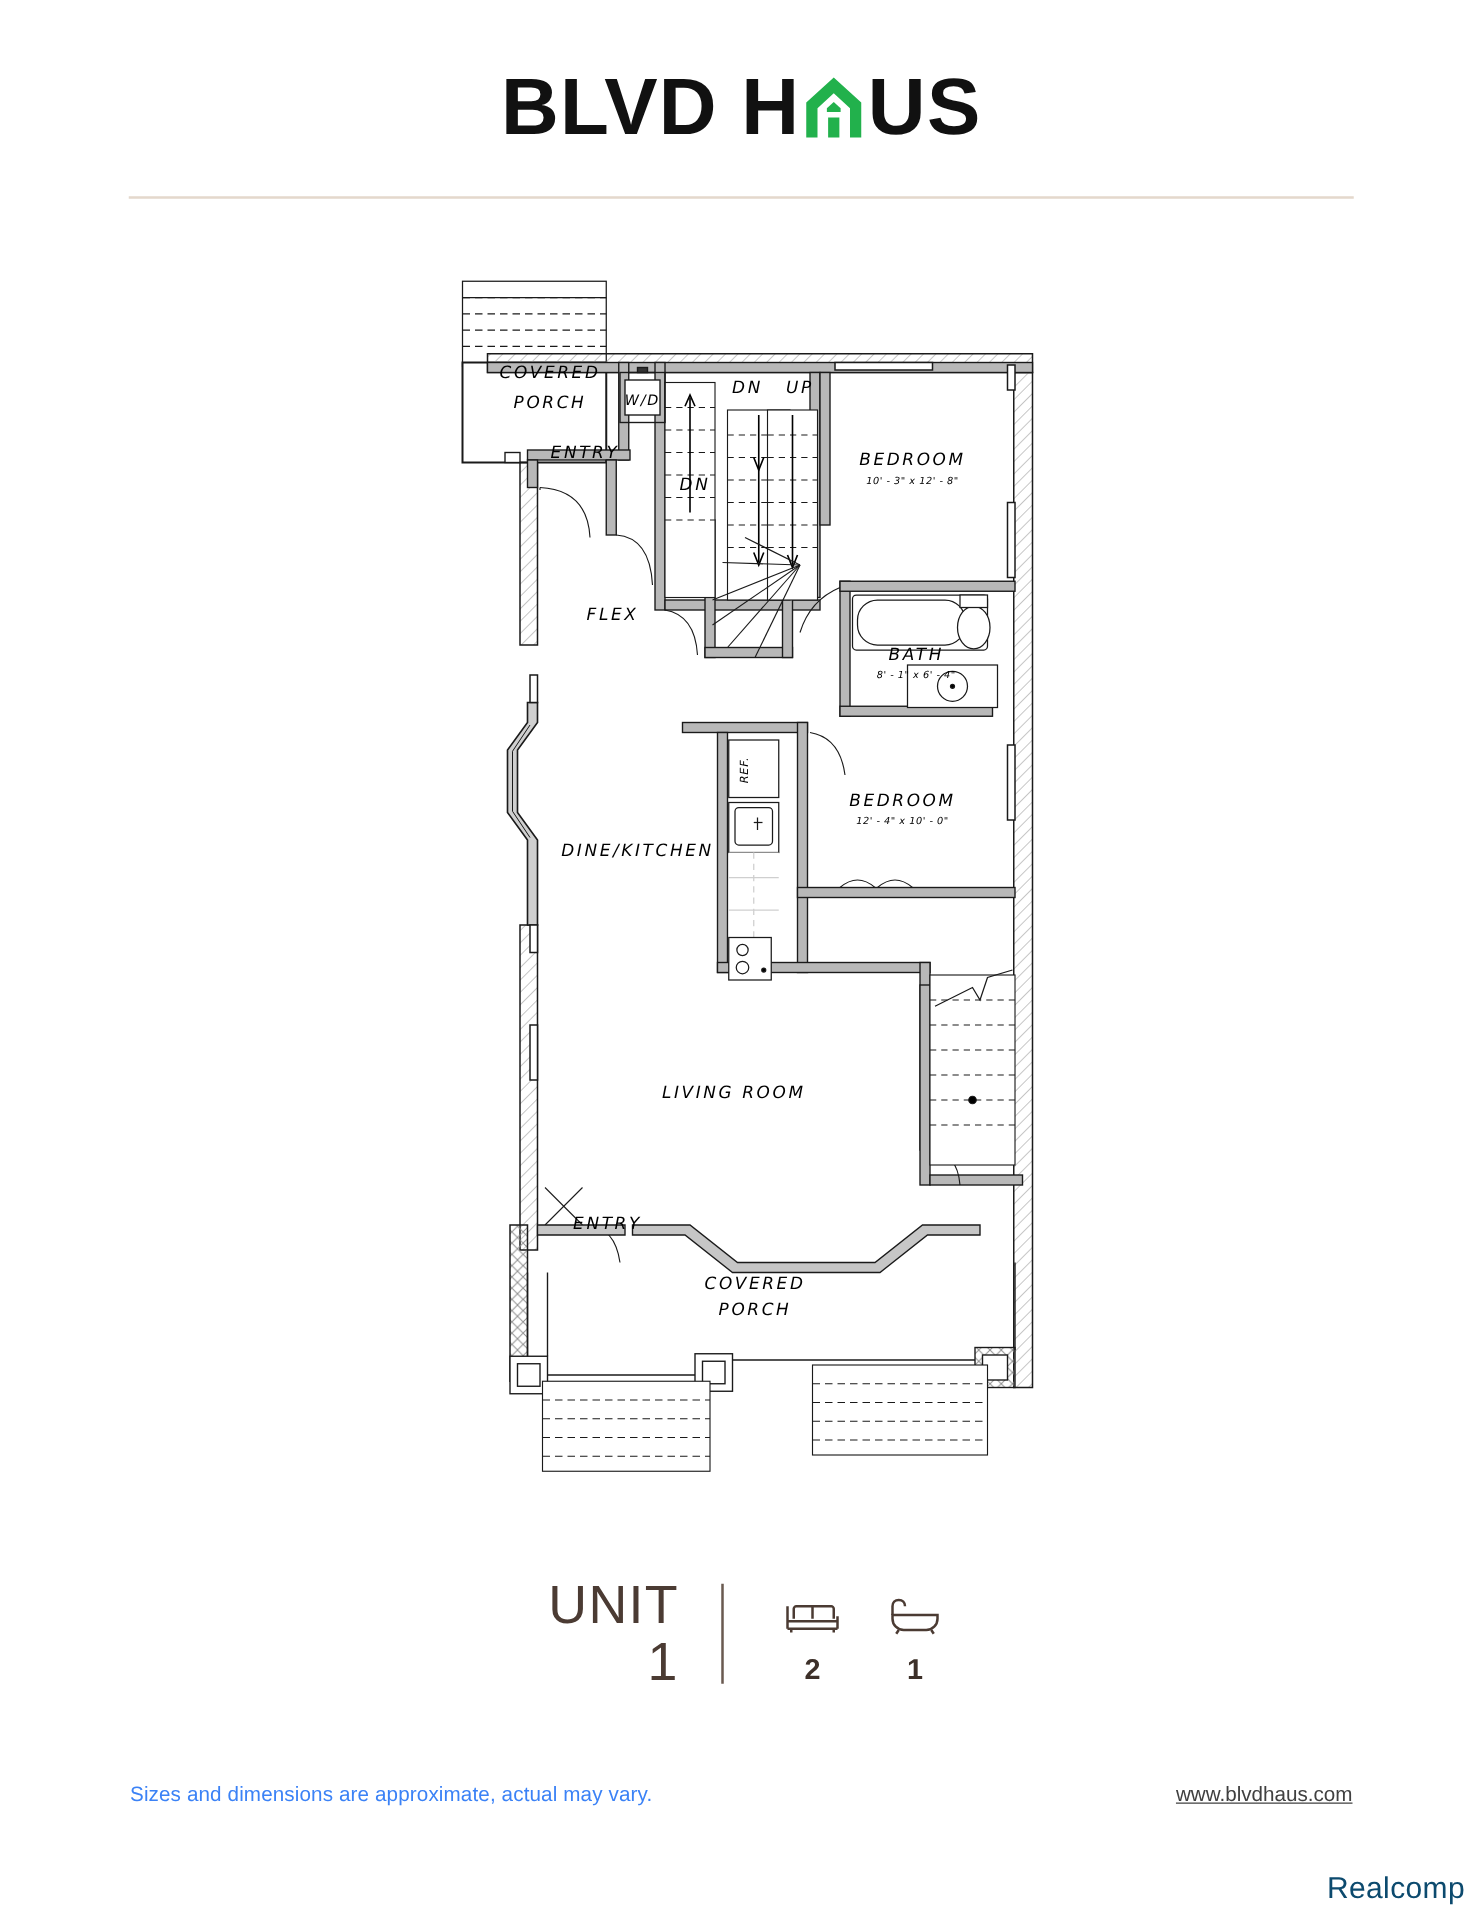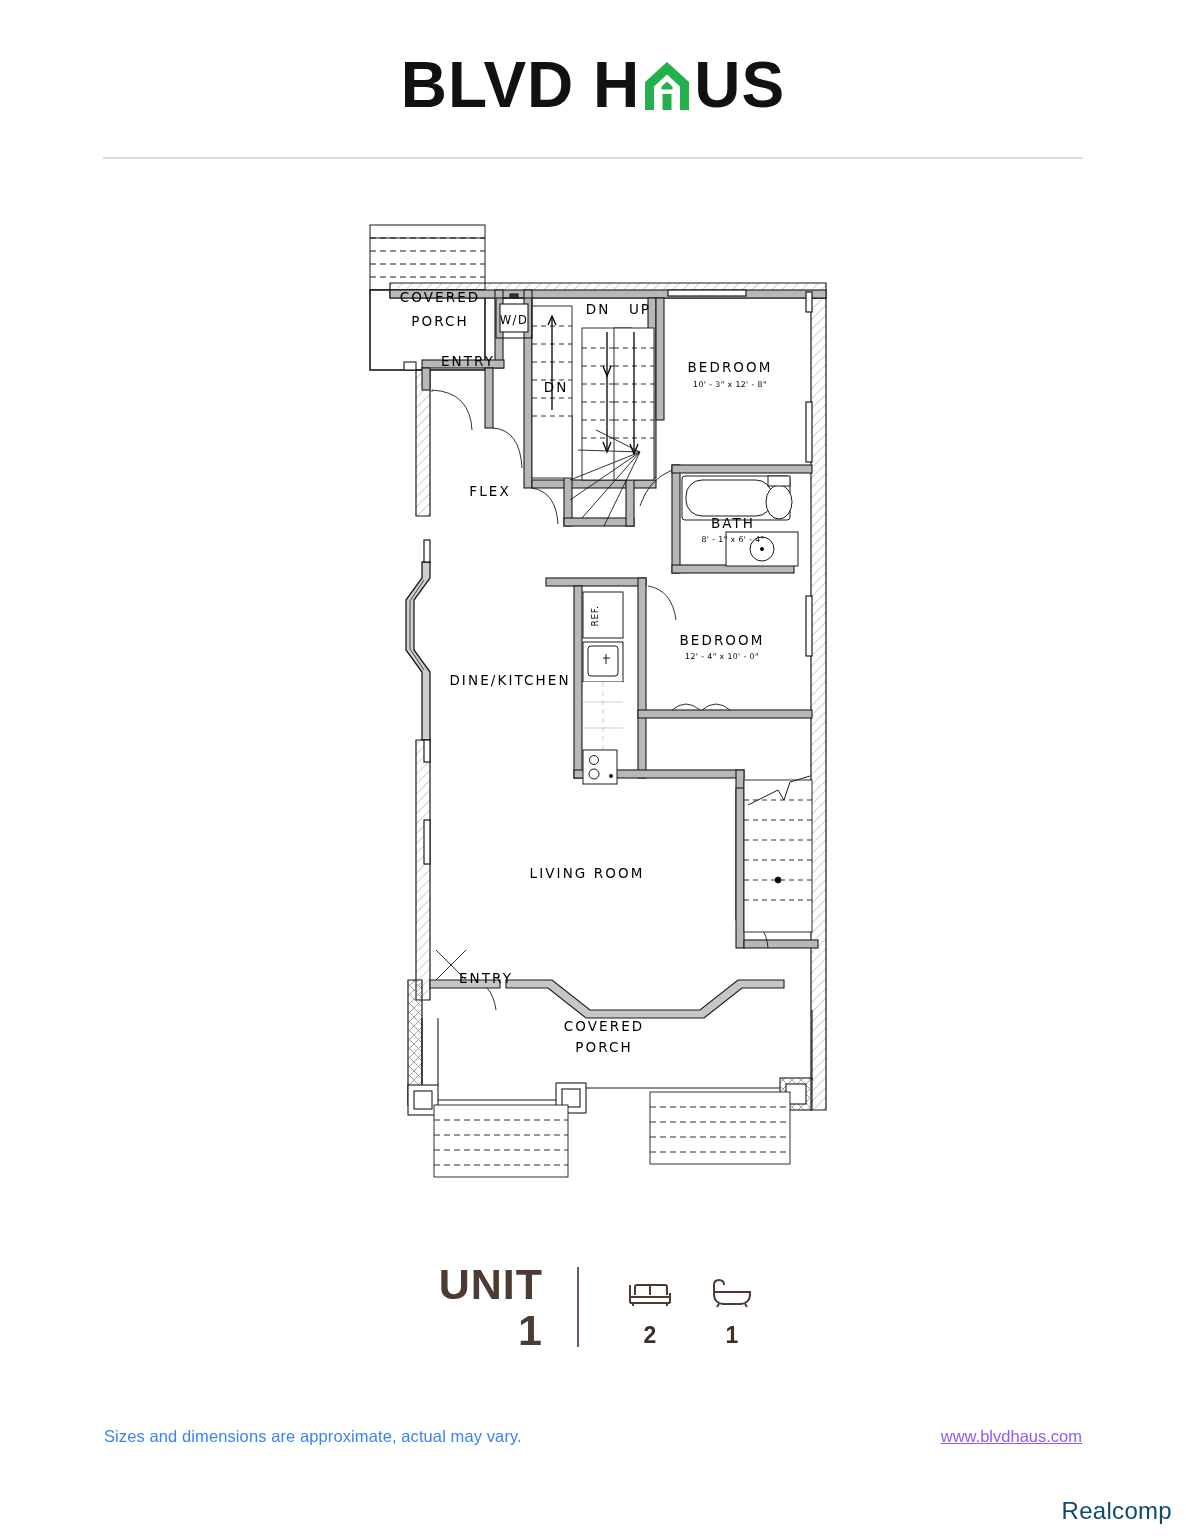--- a/index.html
+++ b/index.html
@@ -51,38 +51,39 @@
     width: 980px; height: 2px;
     background: #e4d8cc;
   }
 
   
   #plan {
     position: absolute;
     left: 0; top: 180px;
     width: 1186px;
     height: 1050px;
+    font-style: italic;
   }
   #plan svg { display: block; }
 
   
   #unit-summary {
     position: absolute;
     left: 0; top: 1252px;
     width: 1186px;
     height: 110px;
     display: flex;
     align-items: center;
     justify-content: center;
     color: #4b3b33;
   }
   #unit-block {
     text-align: right;
     line-height: 46px;
-    font-weight: bold;
+    font-weight: normal;
     font-size: 43px;
     letter-spacing: 1px;
     min-width: 130px;
     padding-right: 2px;
   }
   #unit-divider {
     width: 2px;
     height: 80px;
     background: #6a5a50;
     margin: 0 30px 0 32px;
@@ -109,21 +110,21 @@
     position: absolute;
     left: 104px; top: 1427px;
     font-size: 16.5px;
     color: #3b82f6;
     letter-spacing: 0.1px;
   }
   #footer-link {
     position: absolute;
     right: 104px; top: 1427px;
     font-size: 16.5px;
-    color: #8b5cf6;
+    color: #404040;
     text-decoration: underline;
   }
   #watermark {
     position: absolute;
     right: 14px; top: 1497px;
     font-size: 24px;
     color: #0c4a6e;
     letter-spacing: 0.3px;
   }
 

